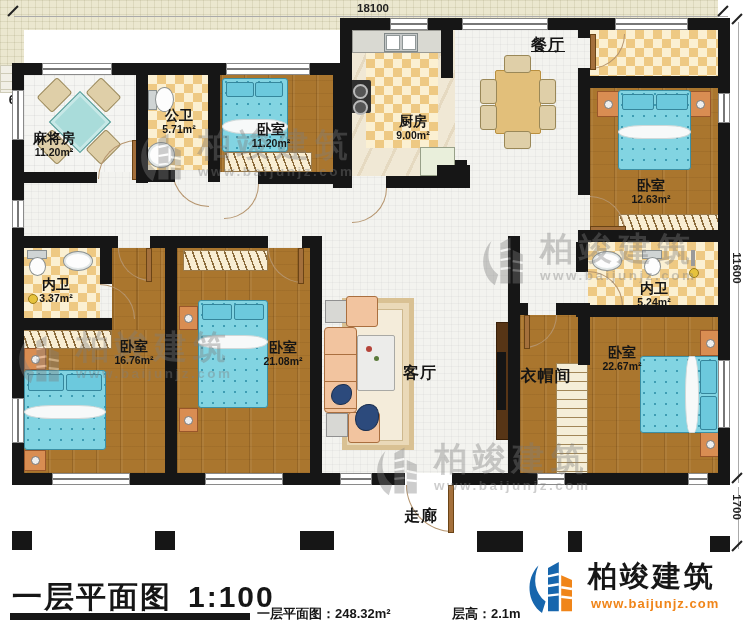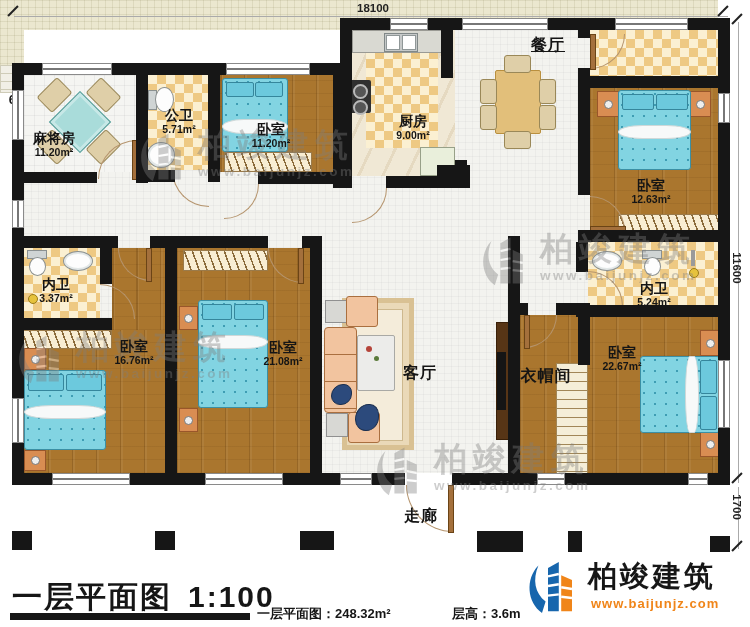--- a/index.html
+++ b/index.html
@@ -440,21 +440,21 @@
       <div class="pillar" style="left: 568px; top: 531px; width: 14px; height: 21px;"></div>
       <div class="pillar" style="left: 710px; top: 536px; width: 20px; height: 16px;"></div>
     </div>
 
   <div class="tb tb-title" style="left:12px;top:577px;">
     <span>一层平面图</span>
     <span>1:100</span>
   </div>
   <div class="tb-underline" style="left:10px;top:613px;width:240px;height:7px;"></div>
   <div class="tb tb-small" style="left:257px;top:605px;">一层平面图：248.32m²</div>
-  <div class="tb tb-small" style="left:452px;top:605px;">层高：3.6m</div>
+  <div class="tb tb-small" style="left:452px;top:605px;">层高：2.1m</div>
 
   <div class="brandbg" style="left:512px;top:552px;width:238px;height:75px;"></div>
   <div class="tb" style="left:524px;top:556px;">
     <svg width="60" height="60" viewBox="0 0 100 100">
         <path d="M30 95 C5 78 2 38 24 16 C14 40 18 62 36 76 Z" fill="#1766ad"></path>
         <path d="M40 92 L40 20 L58 10 L58 92 Z" fill="#1766ad"></path>
         <path d="M62 92 L62 32 L80 40 L80 92 Z" fill="#f08519"></path>
         <g stroke="#fff" stroke-width="4">
           <line x1="40" y1="34" x2="58" y2="30"></line>
           <line x1="40" y1="50" x2="58" y2="47"></line>

